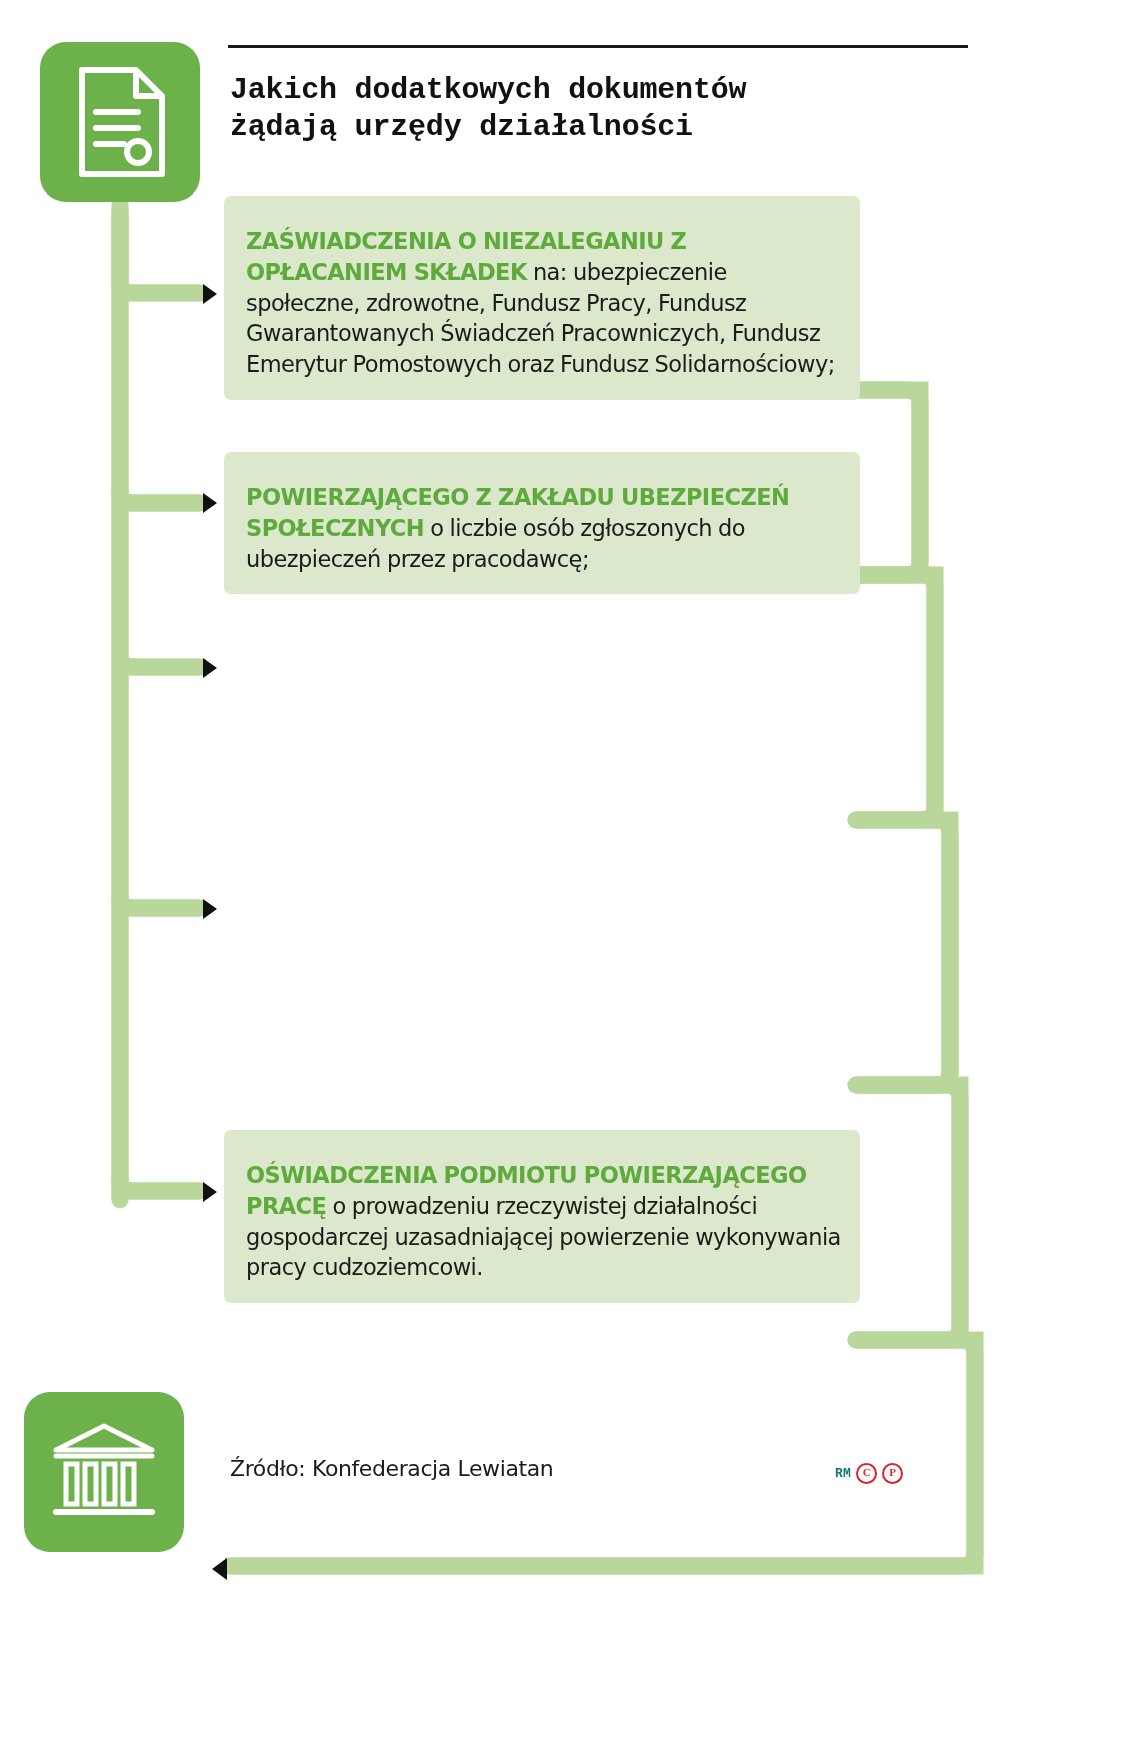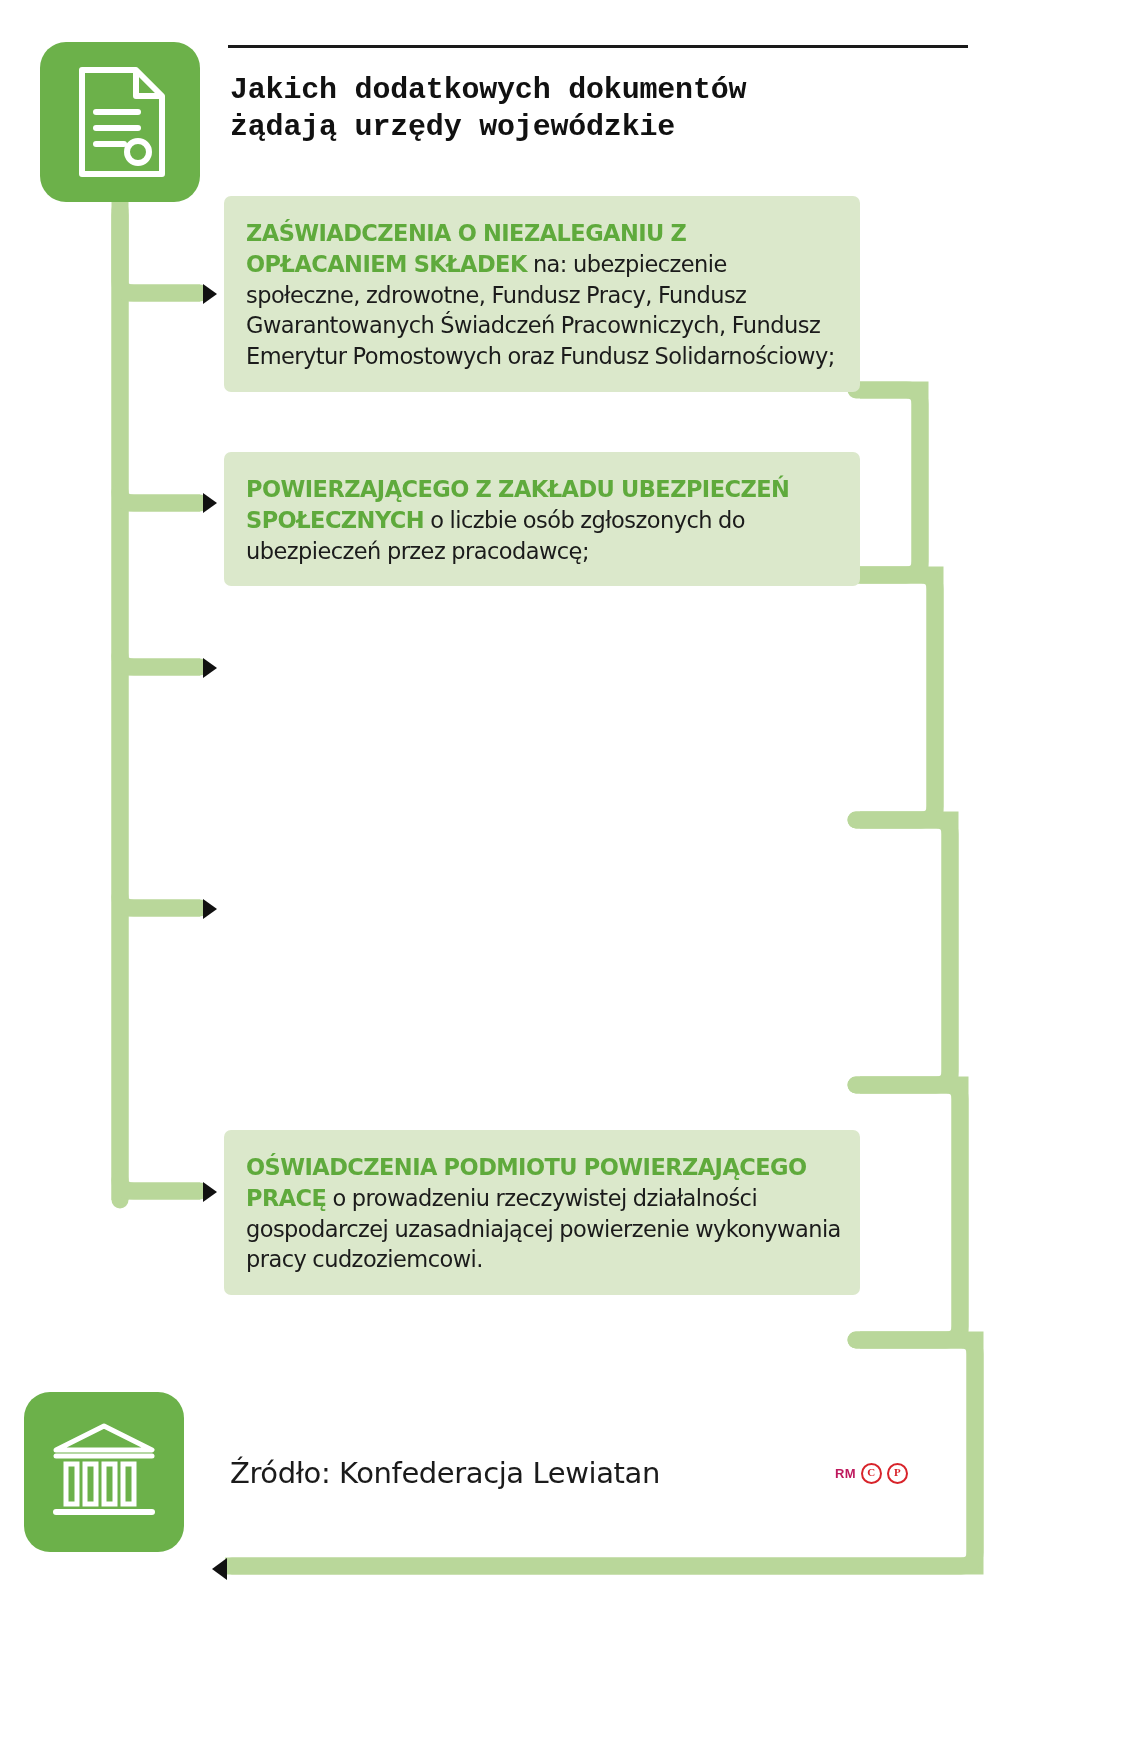--- a/index.html
+++ b/index.html
@@ -37,21 +37,21 @@
     font-weight:bold;font-size:30px;line-height:1.22;color:#111111;
     letter-spacing:-0.2px;
   }
   .title .l2{display:block;}
 
   
   .box{
     position:absolute;left:224px;width:636px;
     background:#dbe8cb;border-radius:7px;
     box-sizing:border-box;
-    padding:22px 16px 20px 22px;
+    padding:30px 16px 20px 22px;
   }
   .box p{
     margin:0;font-size:22.5px;line-height:1.37;color:#1b1b1b;
     font-family:"DejaVu Sans",sans-serif;
     letter-spacing:-0.55px;
     word-spacing:-0.5px;
   }
   .box b{color:#5faa3c;font-weight:bold;}
 
   .b1{top:196px;}
@@ -76,28 +76,28 @@
   .arrow-left{
     position:absolute;width:0;height:0;
     border-top:11px solid transparent;border-bottom:11px solid transparent;
     border-right:15px solid #111111;
     left:212px;top:1558px;
   }
 
   
   .source{
     position:absolute;left:230px;top:1456px;
-    font-size:29px;color:#1b1b1b;
+    font-size:22px;color:#1b1b1b;
     font-family:"DejaVu Sans",sans-serif;letter-spacing:-0.4px;
   }
   .credits{
     position:absolute;left:835px;top:1463px;
     display:flex;align-items:center;gap:5px;
   }
-  .rm{font-size:13px;font-weight:bold;color:#be185d;font-family:Liberation Sans, sans-serif;letter-spacing:0.3px;}
+  .rm{font-size:13px;font-weight:bold;color:#0f766e;font-family:Liberation Mono, monospace;letter-spacing:0.3px;}
   .cmark{
     width:17px;height:17px;border:2px solid #d8232a;border-radius:50%;
     color:#d8232a;font-size:11px;font-weight:bold;line-height:15px;text-align:center;
     font-family:"Liberation Serif",serif;
   }
 </style>
 </head>
 <body>
 
 <div class="canvas">
@@ -146,21 +146,21 @@
       <line x1="20" y1="48" x2="62" y2="48" stroke="#ffffff" stroke-width="6" stroke-linecap="round"></line>
       <line x1="20" y1="64" x2="62" y2="64" stroke="#ffffff" stroke-width="6" stroke-linecap="round"></line>
       <line x1="20" y1="80" x2="48" y2="80" stroke="#ffffff" stroke-width="6" stroke-linecap="round"></line>
       <circle cx="62" cy="88" r="11" fill="none" stroke="#ffffff" stroke-width="6"></circle>
     </svg>
   </div>
 
   <div class="header-rule"></div>
   <div class="title">
     <span class="l1">Jakich dodatkowych dokumentów</span>
-    <span class="l2">żądają urzędy wojewódzkie</span>
+    <span class="l2">żądają urzędy działalności</span>
   </div>
 
   <div class="arrow a1"></div>
   <div class="arrow a2"></div>
   <div class="arrow a3"></div>
   <div class="arrow a4"></div>
   <div class="arrow a5"></div>
   <div class="arrow-left"></div>
 
   <div class="box b1">

